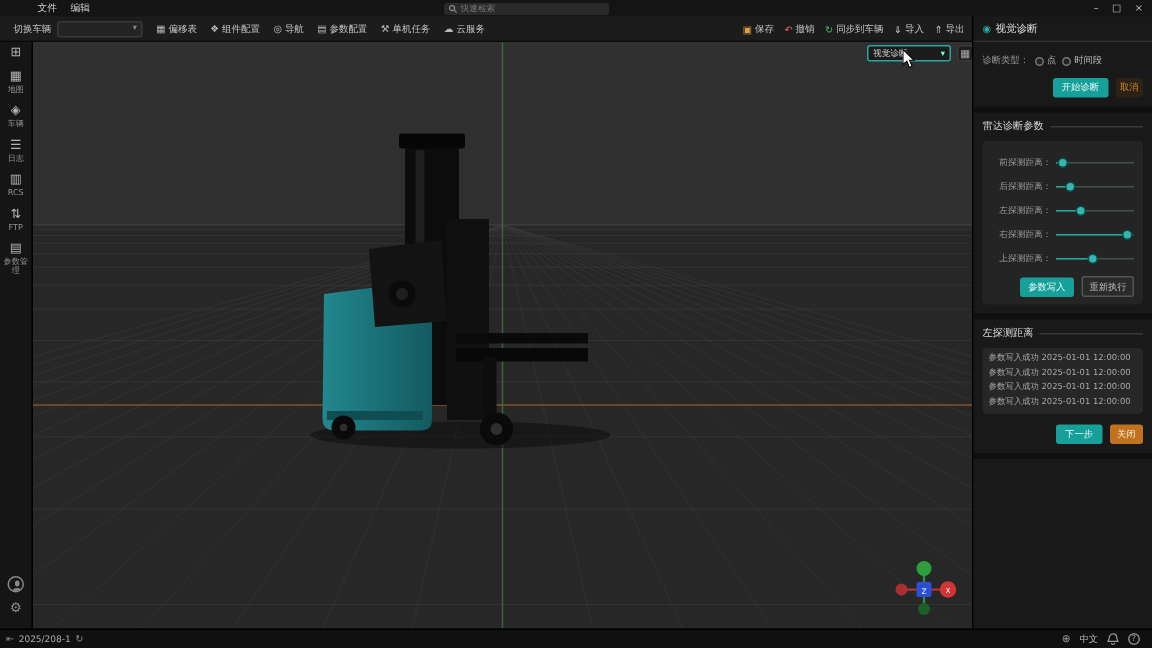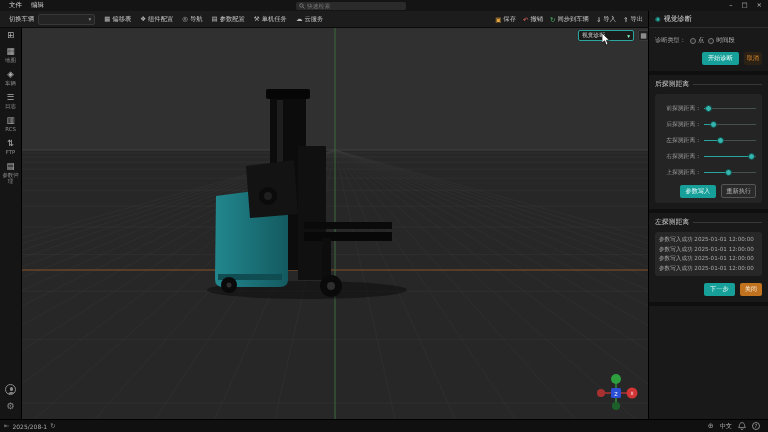--- a/index.html
+++ b/index.html
@@ -2,21 +2,21 @@
 <html><head>
 <meta charset="utf-8">
 <style>
   * { margin:0; padding:0; box-sizing:border-box; }
   html,body { width:768px; height:432px; overflow:hidden; background:#000; }
   body { font-family:"DejaVu Sans","Liberation Sans",sans-serif; -webkit-font-smoothing:antialiased; }
   .app { position:relative; width:768px; height:432px; background:#191919; overflow:hidden; }
 
   
   .titlebar { position:absolute; left:0; top:0; width:768px; height:11px; background:#141414; display:flex; align-items:center; }
-  .menus { display:flex; gap:9px; padding-left:9px; }
+  .menus { display:flex; gap:9px; padding-left:25px; }
   .menus span { font-size:6.5px; color:#cfcfcf; cursor:default; }
   .searchbox { position:absolute; left:296px; top:1.5px; width:110px; height:8.5px; background:#2a2a2a; border-radius:2px; display:flex; align-items:center; }
   .searchbox svg { margin-left:3px; flex:none; }
   .searchbox input { background:transparent; border:none; outline:none; color:#9a9a9a; font-size:5.8px; width:90px; margin-left:2px; font-family:inherit; }
   .searchbox input::placeholder { color:#777; }
   .wincontrols { position:absolute; right:6px; top:0; height:11px; display:flex; gap:9px; align-items:center; }
   .wincontrols span { font-size:6.5px; color:#c0c0c0; line-height:11px; }
 
   
   .toolbar { position:absolute; left:0; top:11px; width:648px; height:17px; background:#1c1c1c; border-bottom:1px solid #0a0a0a; display:flex; align-items:center; }
@@ -329,21 +329,21 @@
       <div class="btn-row">
         <span class="btn-teal">开始诊断</span>
         <span class="link-orange">取消</span>
       </div>
     </div>
 
     <div class="rp-div"></div>
 
     <div class="sec">
       <div class="sec-title">
-          <span class="tt">后探测距离</span>
+          <span class="tt">雷达诊断参数</span>
           <span class="rule"></span>
         </div>
       <div class="sliders-box">
         <div class="slider-row">
           <span class="slider-label">前探测距离：</span>
           <div class="slider">
               <div class="slider-track"></div>
               <div class="slider-fill" style="width: 8%;"></div>
               <div class="slider-handle" style="left: 8%;"></div>
             </div>

